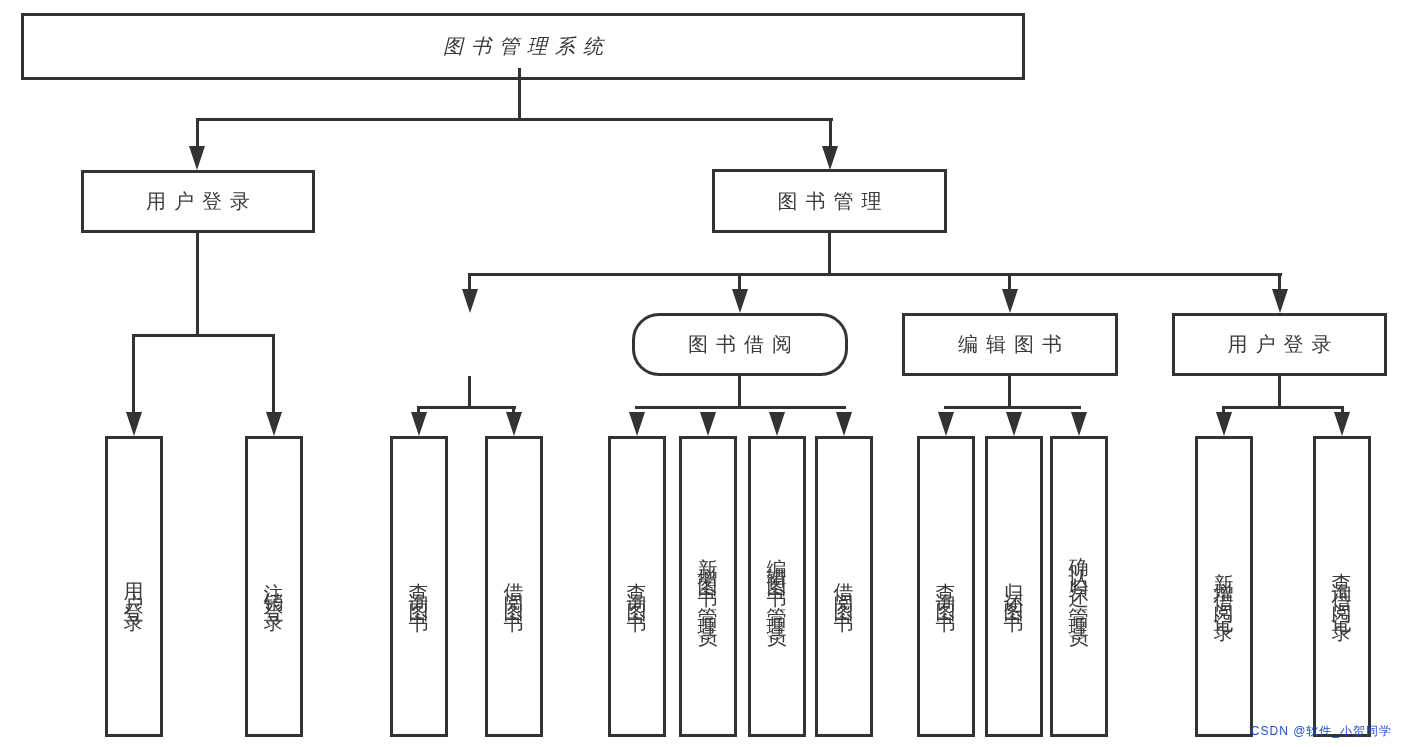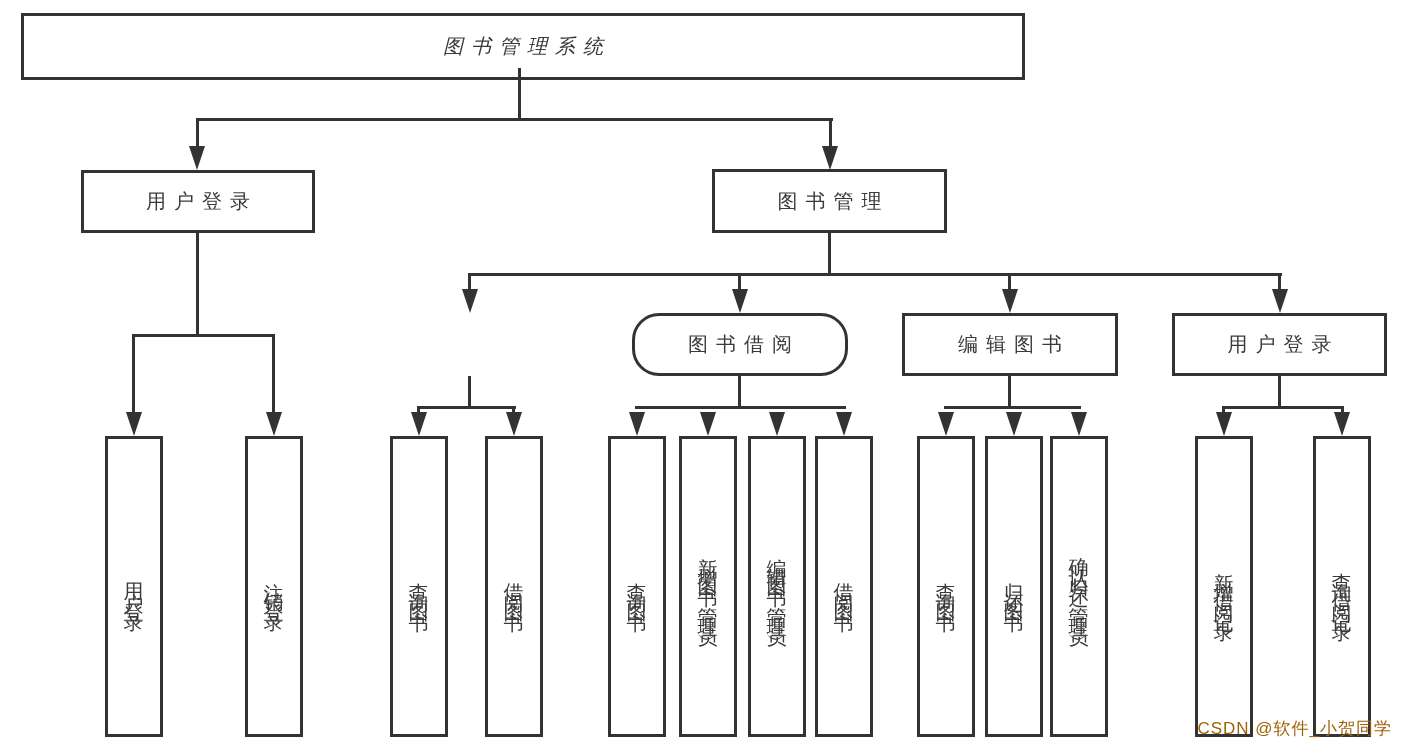--- a/index.html
+++ b/index.html
@@ -36,22 +36,22 @@
   .line{position:absolute;background:#333333;}
   .arrow{
     position:absolute;width:0;height:0;
     border-left:8px solid transparent;
     border-right:8px solid transparent;
     border-top:24px solid #333333;
   }
   .watermark{
     position:absolute;
     right:13px;bottom:7px;
-    font-size:17px;
-    color:#a16207;
+    font-size:12px;
+    color:#1d4ed8;
     letter-spacing:1px;
     white-space:nowrap;
   }
 </style>
 </head>
 <body>
 
 <div class="canvas">
 
   <div class="box" style="left:21px;top:13px;width:1004px;height:67px;font-style:italic;">

